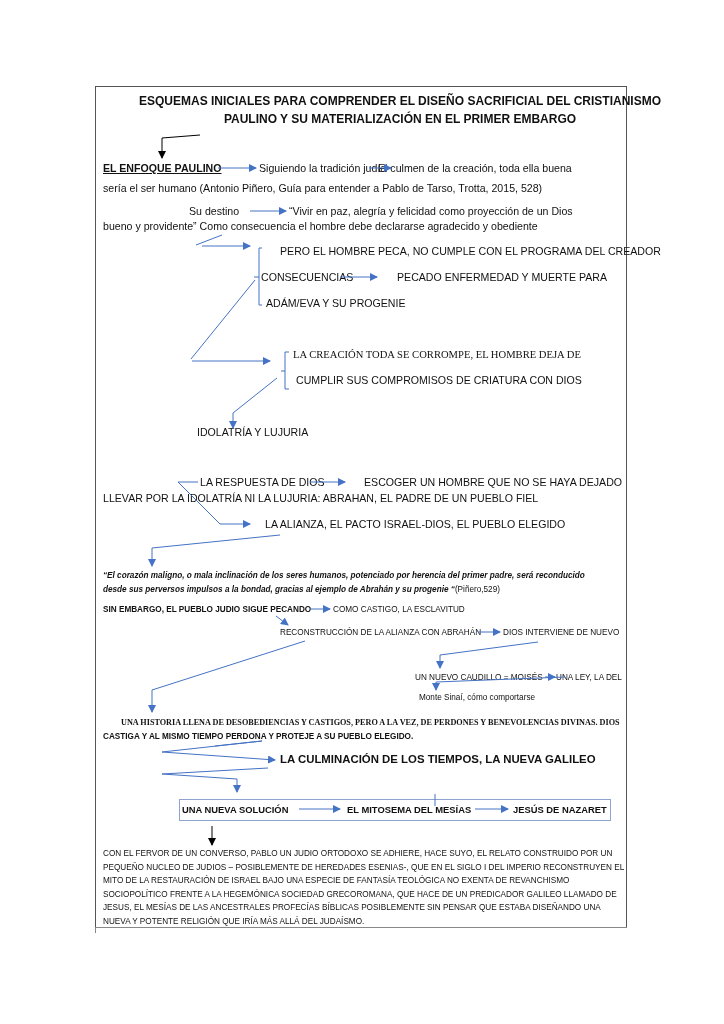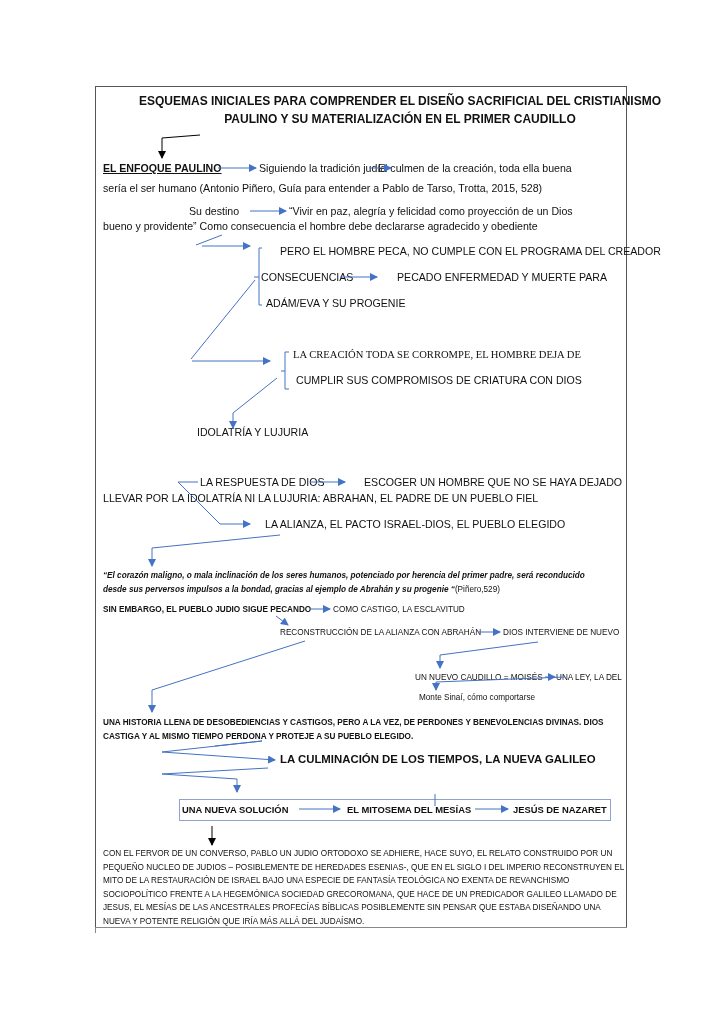--- a/index.html
+++ b/index.html
@@ -25,21 +25,21 @@
 </style>
 </head>
 <body>
 
 <div class="frame"></div>
 <div class="frame-bottom"></div>
 <div class="frame-leftext"></div>
 
 <div class="title">
   <div>ESQUEMAS INICIALES PARA COMPRENDER EL DISEÑO SACRIFICIAL DEL CRISTIANISMO</div>
-  <div>PAULINO Y SU MATERIALIZACIÓN EN EL PRIMER CAUDILLO</div>
+  <div>PAULINO Y SU MATERIALIZACIÓN EN EL PRIMER EMBARGO</div>
 </div>
 
 <span class="t b u" style="left:103px;top:162px;">EL ENFOQUE PAULINO</span>
 <span class="t" style="left:259px;top:162px;">Siguiendo la tradición judía</span>
 <span class="t" style="left:378px;top:162px;">El culmen de la creación, toda ella buena</span>
 <span class="t" style="left:103px;top:182px;">sería el ser humano (Antonio Piñero, Guía para entender a Pablo de Tarso, Trotta, 2015, 528)</span>
 <span class="t" style="left:189px;top:205px;">Su destino</span>
 <span class="t" style="left:289px;top:205px;">“Vivir en paz, alegría y felicidad como proyección de un Dios</span>
 <span class="t" style="left:103px;top:220px;">bueno y providente”  Como consecuencia el hombre debe declararse agradecido y obediente</span>
 
@@ -59,21 +59,21 @@
 <span class="t i b sm" style="left:103px;top:569px;">“El corazón maligno, o mala inclinación de los seres humanos, potenciado por herencia del primer padre, será reconducido</span>
 <span class="t i b sm" style="left:103px;top:583px;"><span>desde sus perversos impulsos a la bondad, gracias al ejemplo de Abrahán y su progenie “</span><span style="font-weight:normal;font-style:normal;">(Piñero,529)</span></span>
 
 <span class="t b sm" style="left:103px;top:603px;">SIN EMBARGO, EL PUEBLO JUDIO SIGUE PECANDO</span>
 <span class="t sm" style="left:333px;top:603px;">COMO CASTIGO, LA ESCLAVITUD</span>
 <span class="t sm" style="left:280px;top:626px;">RECONSTRUCCIÓN DE LA ALIANZA CON ABRAHÁN</span>
 <span class="t sm" style="left:503px;top:626px;">DIOS INTERVIENE DE NUEVO</span>
 <span class="t sm" style="left:415px;top:671px;">UN NUEVO CAUDILLO = MOISÉS</span>
 <span class="t sm" style="left:556px;top:671px;">UNA LEY, LA DEL</span>
 <span class="t sm" style="left:419px;top:691px;">Monte Sinaí, cómo comportarse</span>
-<span class="t b sm" style="left:103px;top:716px;">UNA HISTORIA LLENA DE DESOBEDIENCIAS Y CASTIGOS, PERO A LA VEZ, DE PERDONES Y BENEVOLENCIAS DIVINAS. DIOS</span>
+<span class="t b sm" style="left:121px;top:716px;font-family:Liberation Serif, serif;">UNA HISTORIA LLENA DE DESOBEDIENCIAS Y CASTIGOS, PERO A LA VEZ, DE PERDONES Y BENEVOLENCIAS DIVINAS. DIOS</span>
 <span class="t b sm" style="left:103px;top:730px;">CASTIGA Y AL MISMO TIEMPO PERDONA Y PROTEJE A SU PUEBLO ELEGIDO.</span>
 
 <span class="t big" style="left:280px;top:753px;">LA CULMINACIÓN DE LOS TIEMPOS, LA NUEVA GALILEO</span>
 <div class="solbox"></div>
 <span class="t b md" style="left:182px;top:803px;">UNA NUEVA SOLUCIÓN</span>
 <span class="t b md" style="left:347px;top:803px;">EL MITOSEMA DEL MESÍAS</span>
 <span class="t b md" style="left:513px;top:803px;">JESÚS DE NAZARET</span>
 
 <div class="para" style="top:847px;">CON EL FERVOR DE UN CONVERSO, PABLO UN JUDIO ORTODOXO SE ADHIERE, HACE SUYO, EL RELATO CONSTRUIDO POR UN PEQUEÑO NUCLEO DE  JUDIOS – POSIBLEMENTE DE HEREDADES ESENIAS-, QUE EN EL SIGLO I DEL IMPERIO RECONSTRUYEN EL MITO DE LA RESTAURACIÓN DE ISRAEL BAJO UNA ESPECIE DE FANTASÍA TEOLÓGICA NO EXENTA DE REVANCHISMO SOCIOPOLÍTICO FRENTE A LA HEGEMÓNICA SOCIEDAD GRECOROMANA, QUE HACE DE UN PREDICADOR GALILEO LLAMADO DE JESUS, EL MESÍAS DE LAS ANCESTRALES PROFECÍAS BÍBLICAS POSIBLEMENTE SIN PENSAR QUE ESTABA DISEÑANDO UNA NUEVA Y POTENTE RELIGIÓN QUE IRÍA MÁS ALLÁ DEL JUDAÍSMO.</div>
 

